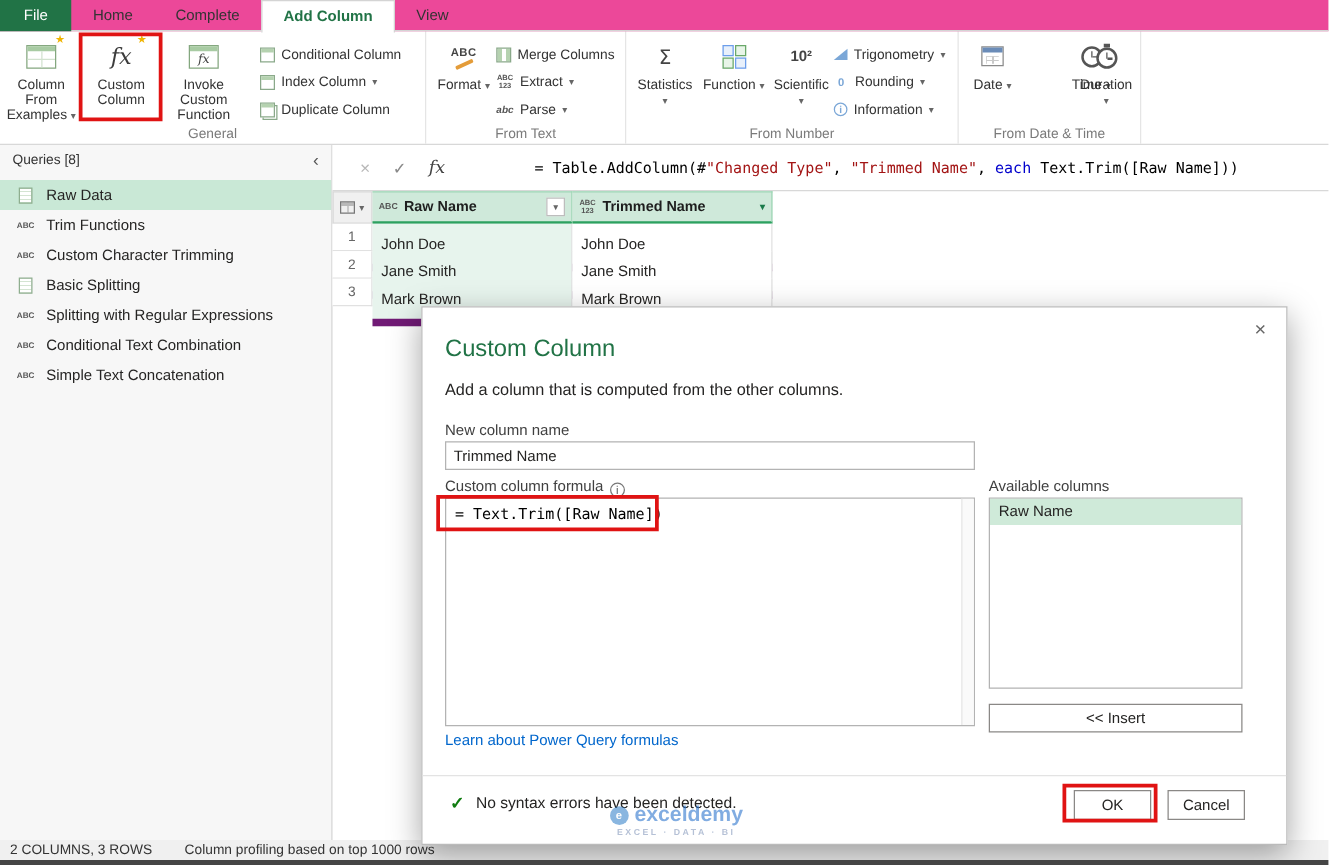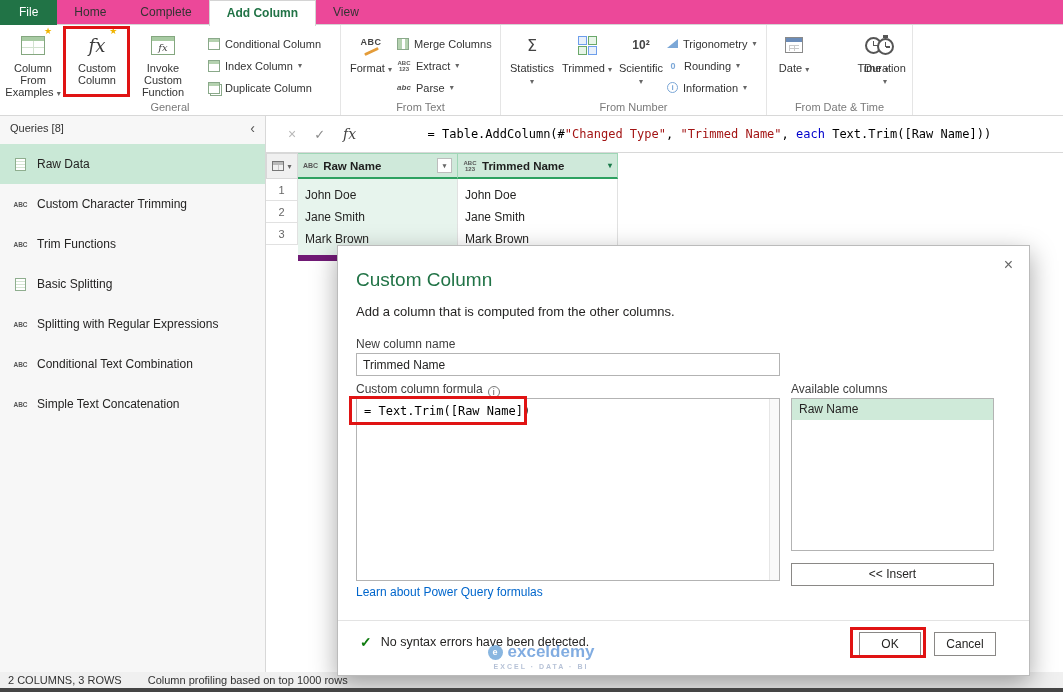--- a/index.html
+++ b/index.html
@@ -63,21 +63,21 @@
   .round-glyph { font-size:9px; font-weight:bold; color:#7ba7d7; flex:0 0 12px; text-align:center; }
   .info-dot { width:11px; height:11px; border:1px solid #7ba7d7; border-radius:50%; color:#7ba7d7; font-size:8px;
     line-height:9px; text-align:center; flex:0 0 11px; font-weight:bold; }
   .parse-glyph { font-size:8px; font-style:italic; font-weight:bold; color:#555; flex:0 0 14px; text-align:center; }
 
   
   .qpanel { position:absolute; left:0; top:116px; width:266px; bottom:20px; background:#f7f7f7; border-right:1px solid #d8d8d8; }
   .qheader { height:24px; line-height:24px; padding-left:10px; font-size:11px; color:#333; position:relative; }
   .qcollapse { position:absolute; right:10px; top:0; font-size:14px; color:#555; cursor:pointer; }
   .qlist { margin-top:4px; }
-  .qitem { height:40px; display:flex; align-items:center; padding-left:13px; gap:9px; font-size:12px; color:#252423; cursor:pointer; }
+  .qitem { height:24px; display:flex; align-items:center; padding-left:13px; gap:9px; font-size:12px; color:#252423; cursor:pointer; }
   .qitem.selected { background:#c9e8d6; }
   .qi { display:flex; align-items:center; justify-content:center; width:15px; flex:0 0 15px; }
   .qi-sheet { width:11px; height:13px; border:1px solid #8fae8f; background:repeating-linear-gradient(to bottom, #fff 0 2px, #d4e4d2 2px 3px); }
   .qi-abc { font-size:6.5px; font-weight:bold; color:#555; }
   .qi-grid { width:13px; height:11px; border:1px solid #5f8f5f;
     background:linear-gradient(to right, transparent 6px, #9dbd9d 6px 7px, transparent 7px),
                linear-gradient(to bottom, #9dbd9d 0 3px, transparent 3px),
                linear-gradient(to bottom, transparent 6px, #9dbd9d 6px 7px, transparent 7px); }
 
   
@@ -270,21 +270,21 @@
       <div class="bigbtn" style="left:60px;width:52px;">
         <div class="bicon">
           <span class="ic-grid4">
               <span></span>
               <span></span>
               <span></span>
               <span></span>
             </span>
         </div>
         <div class="blabel">
-          <span>Trimmed</span>
+          <span>Function</span>
           <span class="caret">▾</span>
         </div>
       </div>
       <div class="bigbtn" style="left:116px;width:48px;">
         <div class="bicon">
           <span class="ic-sci">10²</span>
         </div>
         <div class="blabel">
           <span>Scientific</span>
           <span class="caret">▾</span>
@@ -357,25 +357,25 @@
     </div>
     <div class="qlist">
       <div class="qitem selected">
         <span class="qi">
             <span class="qi-sheet"></span>
           </span>
         <span>Raw Data</span>
       </div>
       <div class="qitem">
         <span class="qi qi-abc">ABC</span>
+        <span>Trim Functions</span>
+      </div>
+      <div class="qitem">
+        <span class="qi qi-abc">ABC</span>
         <span>Custom Character Trimming</span>
-      </div>
-      <div class="qitem">
-        <span class="qi qi-abc">ABC</span>
-        <span>Trim Functions</span>
       </div>
       <div class="qitem">
         <span class="qi">
             <span class="qi-sheet"></span>
           </span>
         <span>Basic Splitting</span>
       </div>
       <div class="qitem">
         <span class="qi qi-abc">ABC</span>
         <span>Splitting with Regular Expressions</span>

